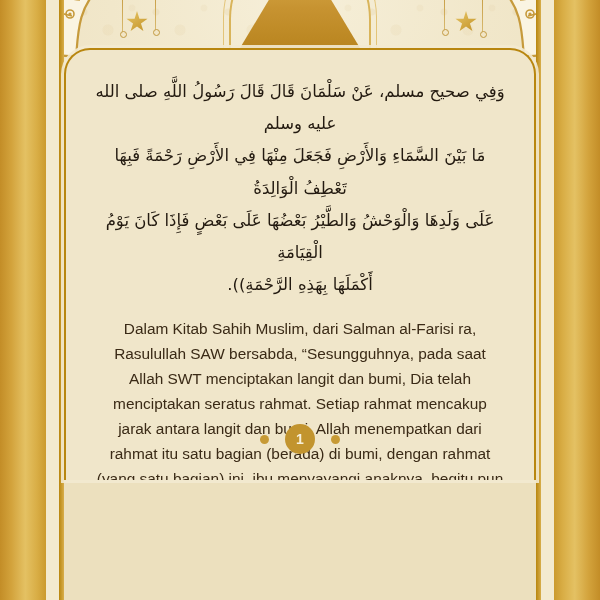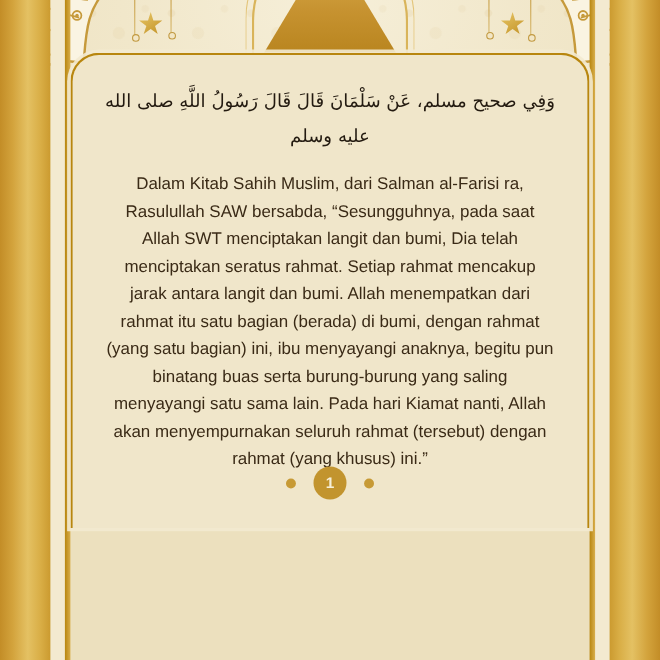--- a/index.html
+++ b/index.html
@@ -311,20 +311,23 @@
   <div class="band-cream left"></div>
   <div class="band-cream right"></div>
   <div class="band-inner-line left"></div>
   <div class="band-inner-line right"></div>
 
   <div class="card">
     <div class="card-inner">
 
       <div class="arabic">
         <span class="l1">وَفِي صحيح مسلم، عَنْ سَلْمَانَ قَالَ قَالَ رَسُولُ اللَّهِ صلى الله عليه وسلم</span>
+        <span class="l1">مَا بَيْنَ السَّمَاءِ وَالأَرْضِ فَجَعَلَ مِنْهَا فِي الأَرْضِ رَحْمَةً فَبِهَا تَعْطِفُ الْوَالِدَةُ</span>
+        <span class="l1">عَلَى وَلَدِهَا وَالْوَحْشُ وَالطَّيْرُ بَعْضُهَا عَلَى بَعْضٍ فَإِذَا كَانَ يَوْمُ الْقِيَامَةِ</span>
+        <span class="l1">أَكْمَلَهَا بِهَذِهِ الرَّحْمَةِ)).</span>
       </div>
 
       <p class="translation">Dalam Kitab Sahih Muslim, dari Salman al-Farisi ra, Rasulullah SAW bersabda, “Sesungguhnya, pada saat Allah SWT menciptakan langit dan bumi, Dia telah menciptakan seratus rahmat. Setiap rahmat mencakup jarak antara langit dan bumi. Allah menempatkan dari rahmat itu satu bagian (berada) di bumi, dengan rahmat (yang satu bagian) ini, ibu menyayangi anaknya, begitu pun binatang buas serta burung-burung yang saling menyayangi satu sama lain. Pada hari Kiamat nanti, Allah akan menyempurnakan seluruh rahmat (tersebut) dengan rahmat (yang khusus) ini.”</p>
 
     </div>
 
     <div class="pager">
       <div class="dot"></div>
       <div class="page-current">1</div>
       <div class="dot"></div>

